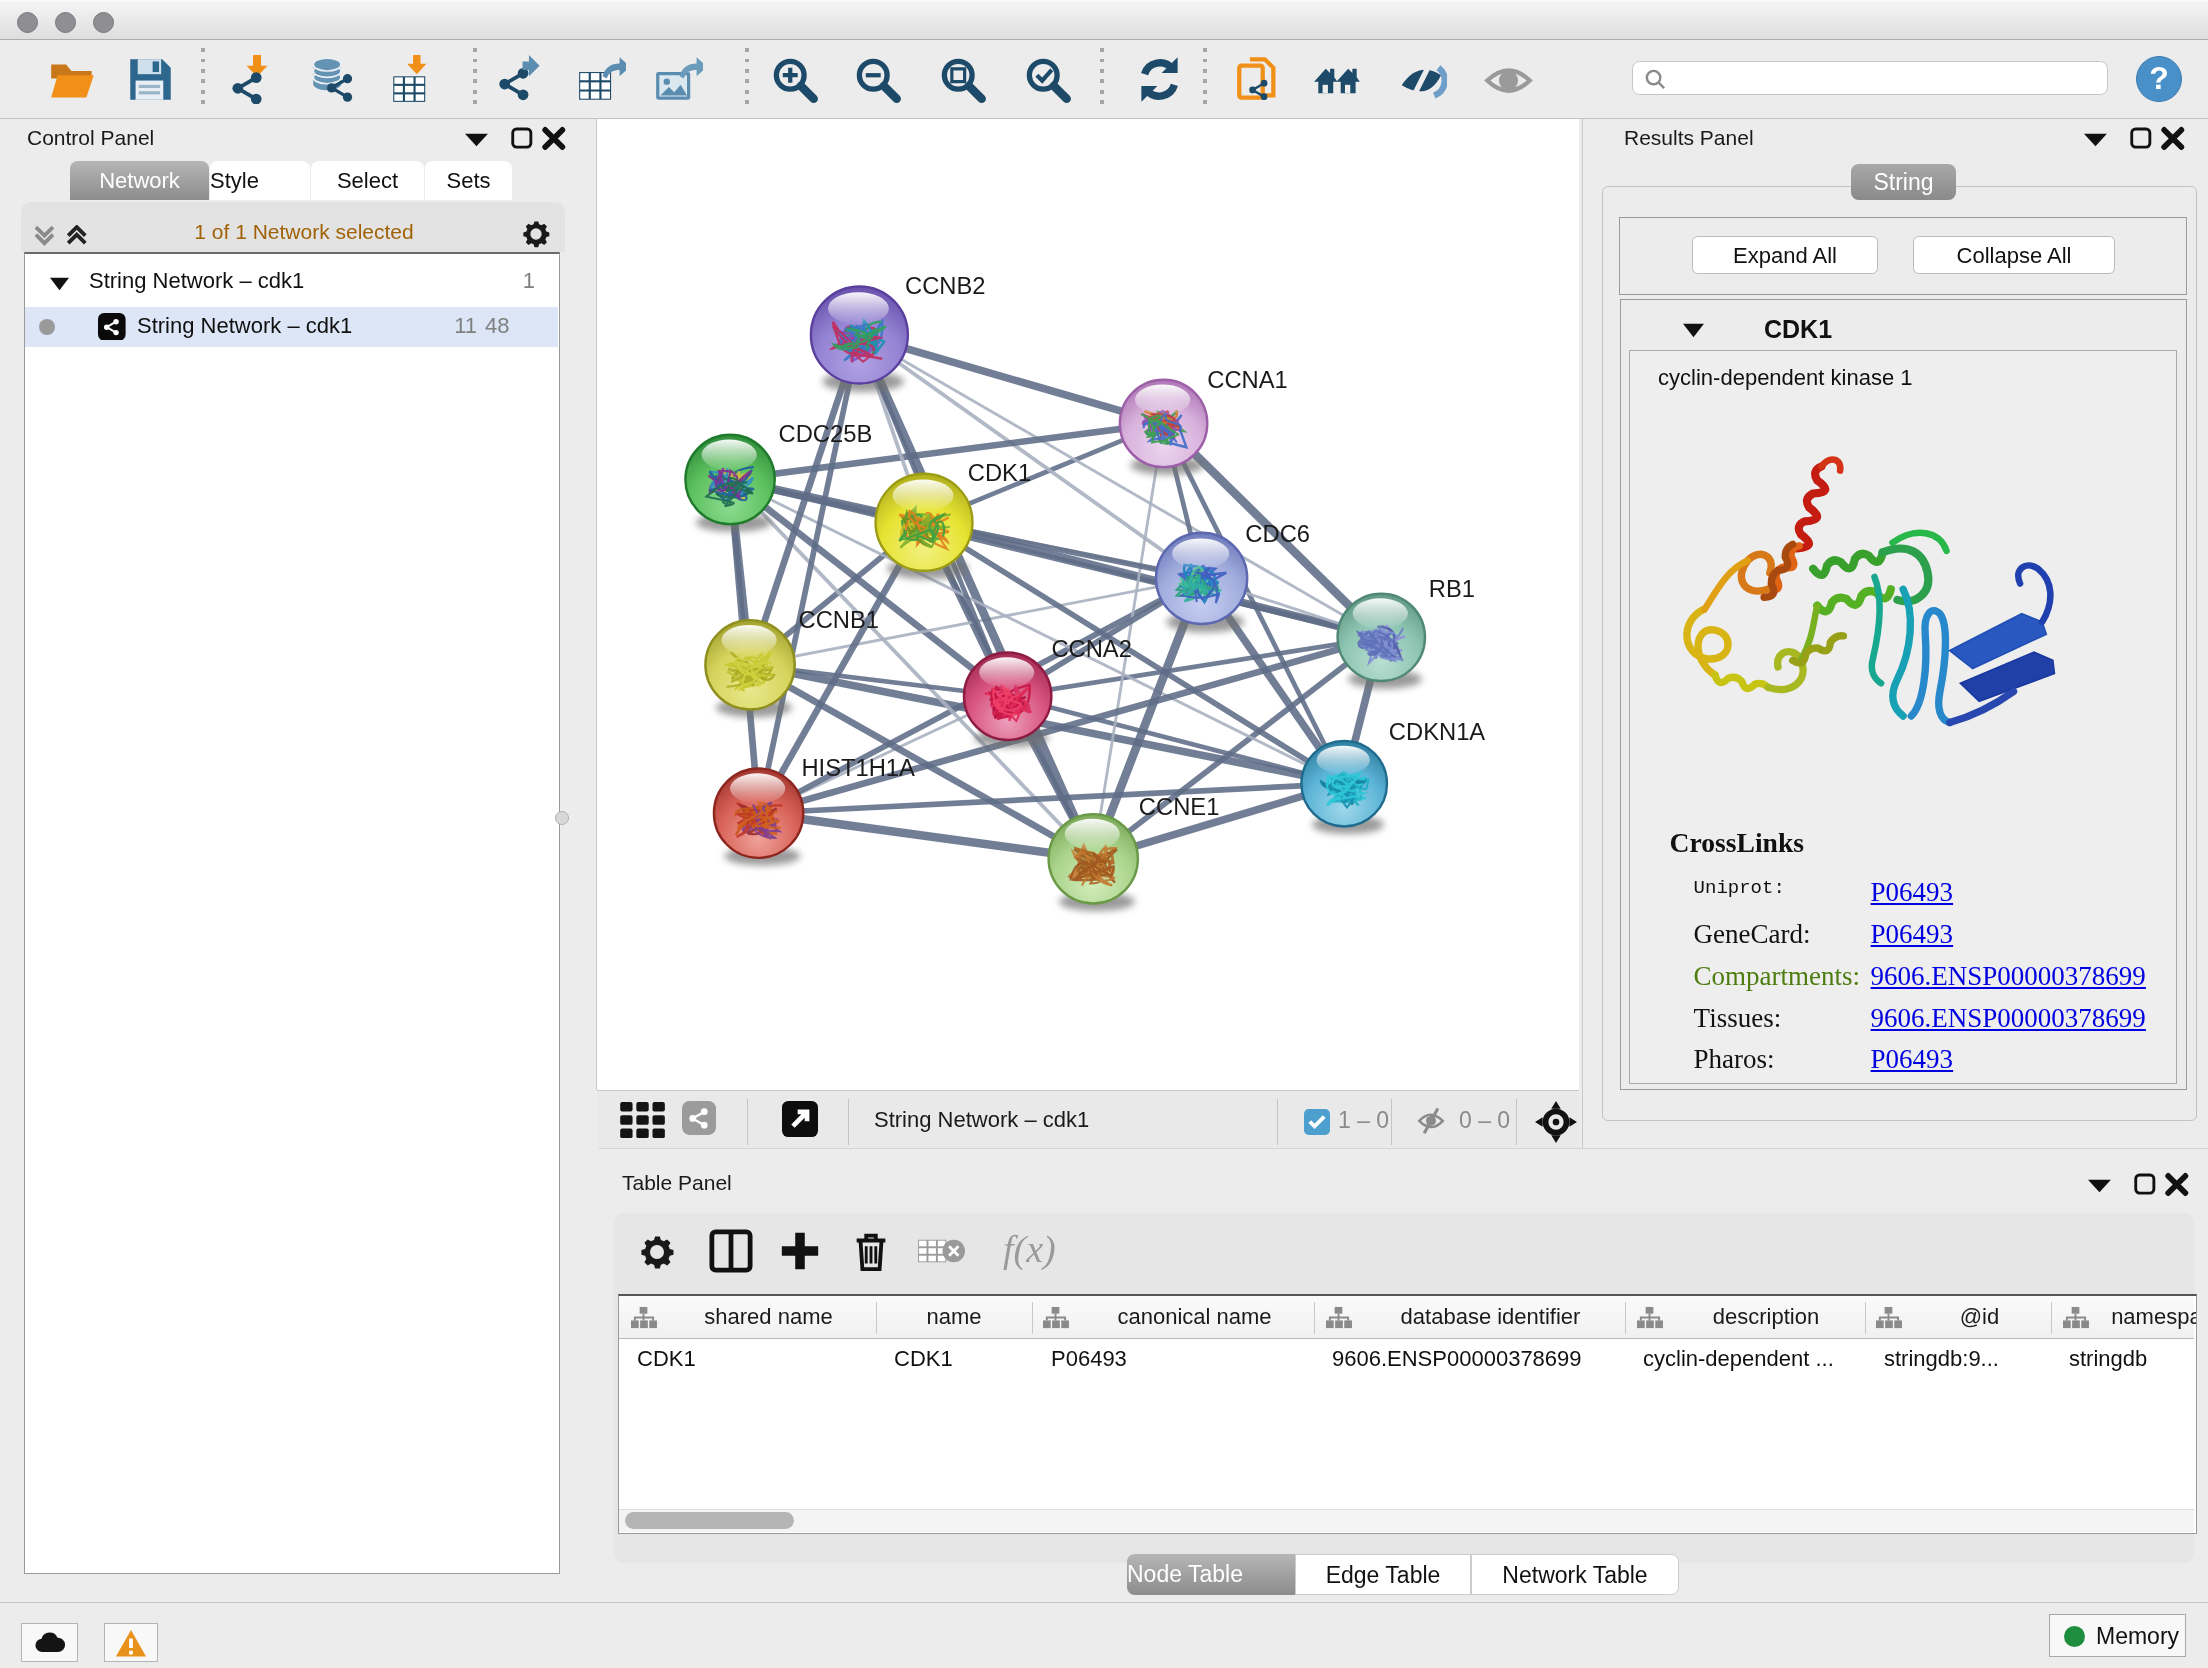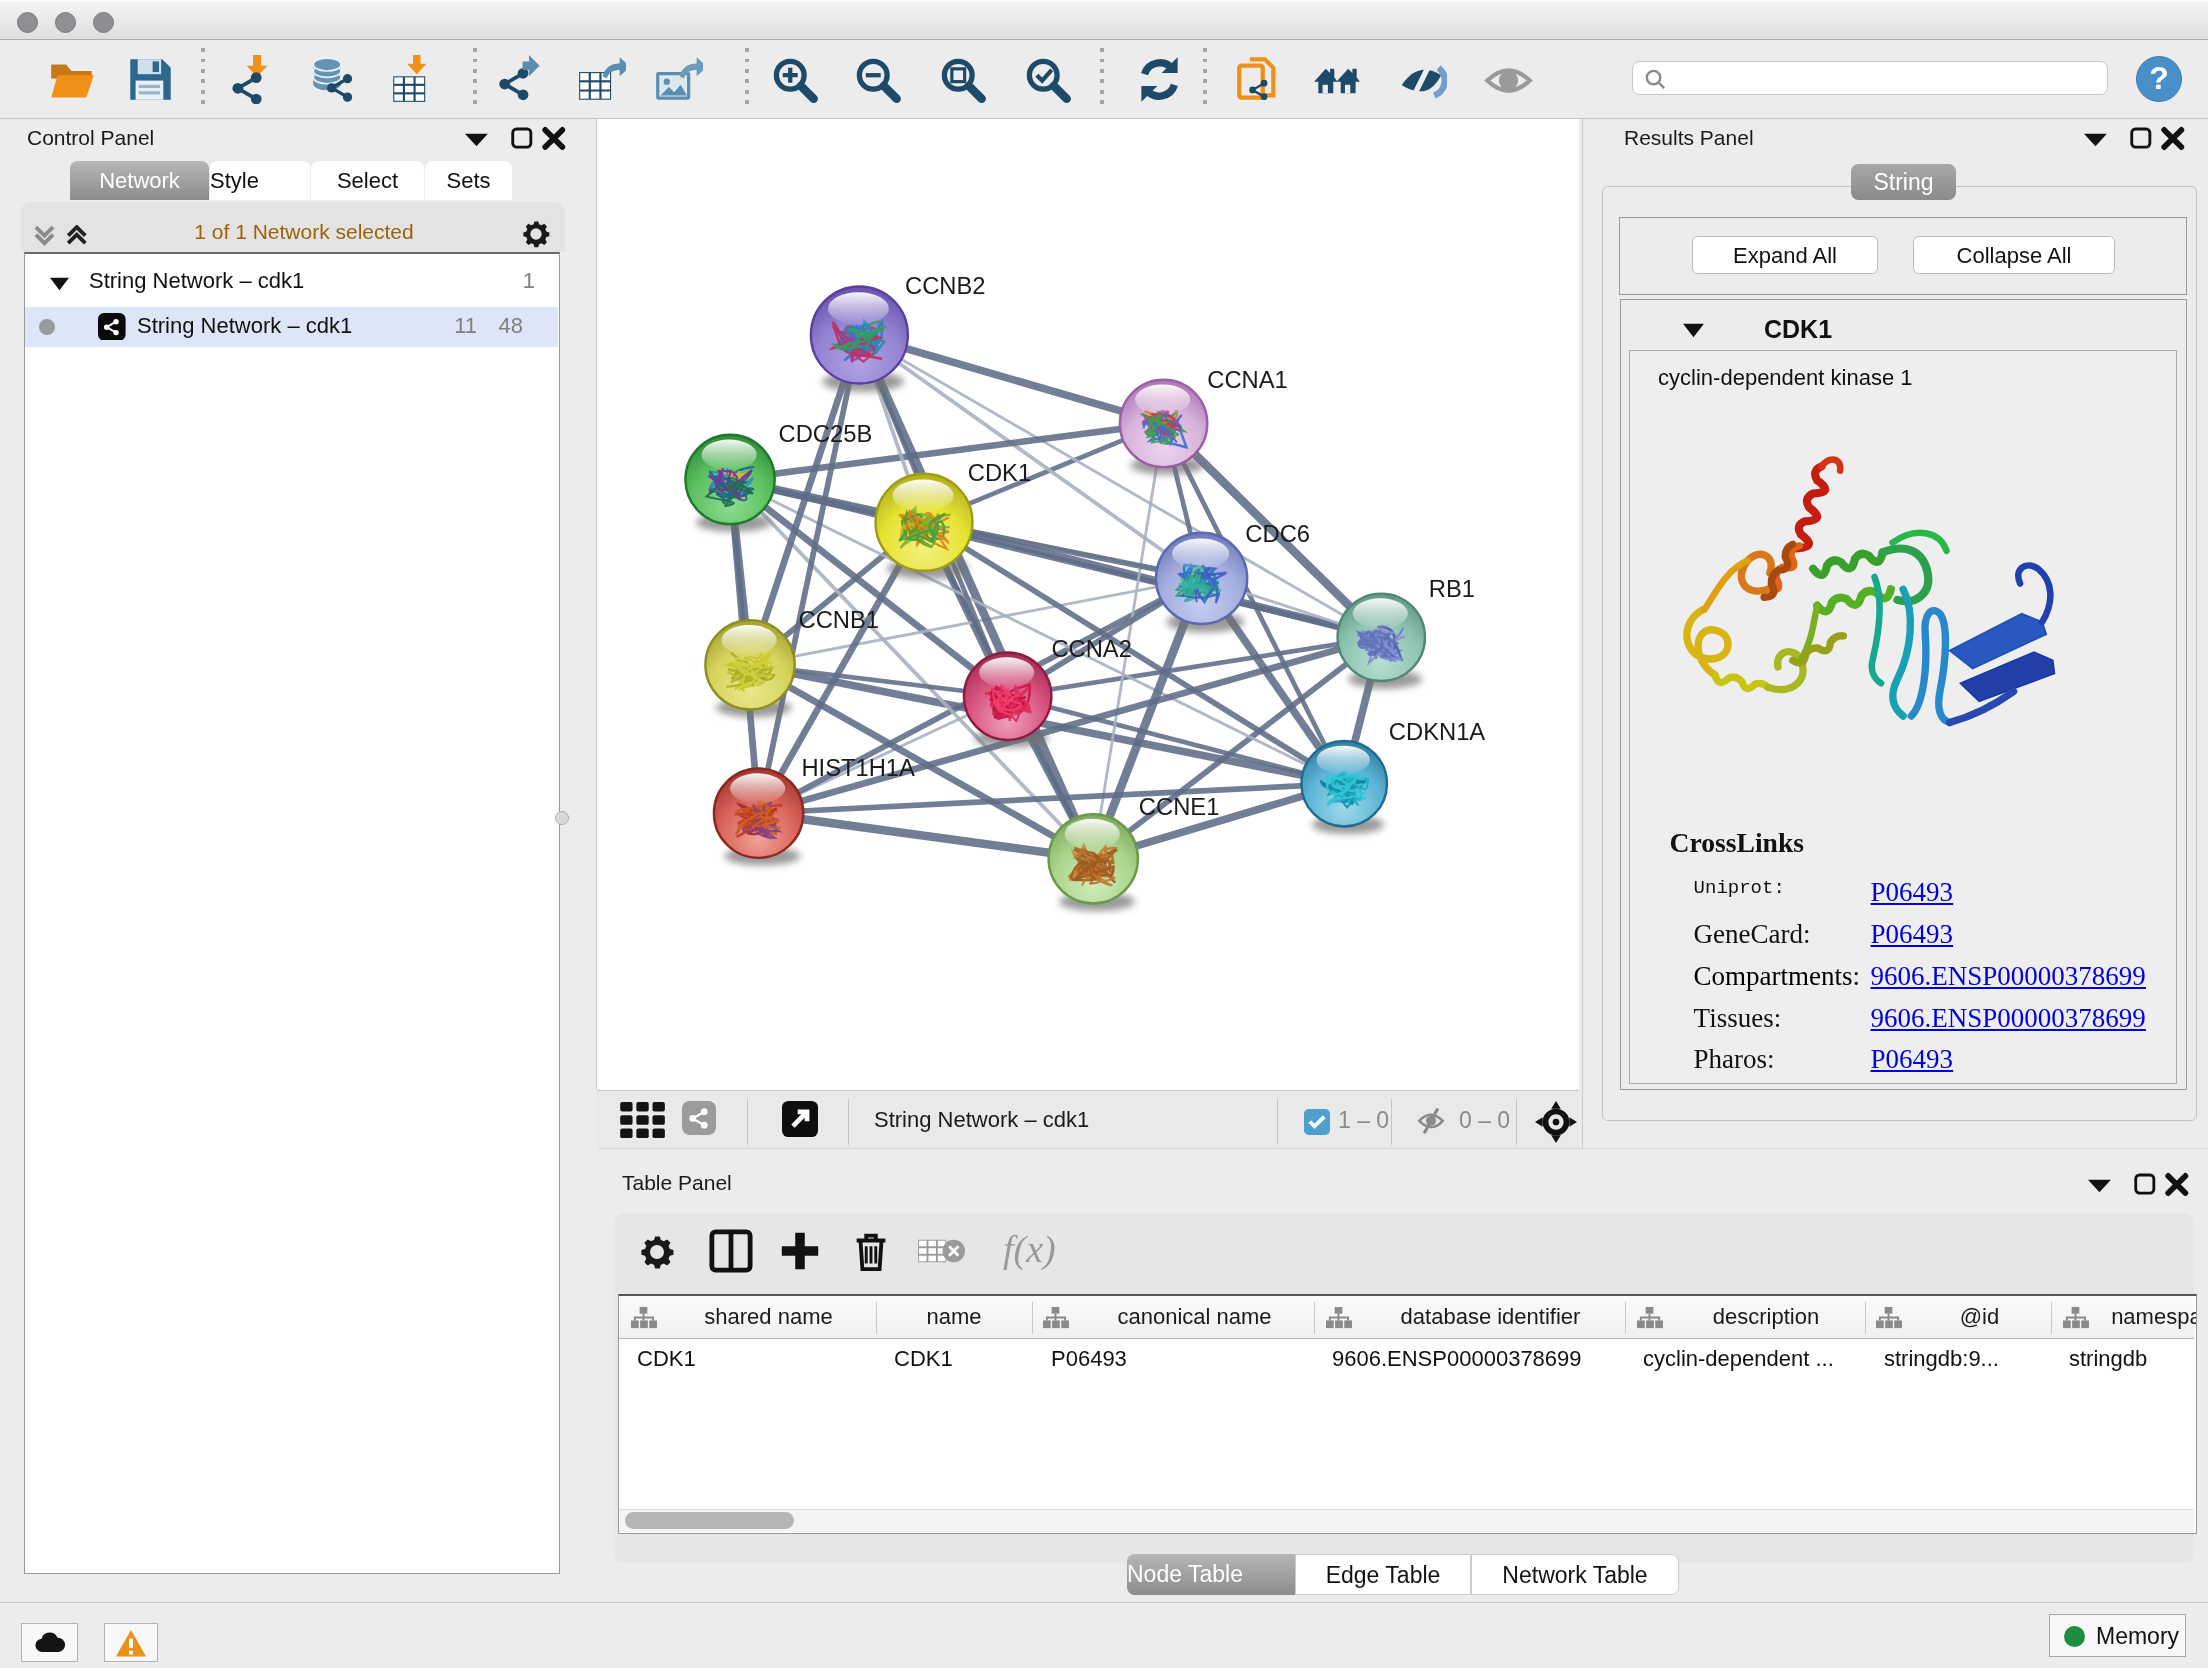--- a/index.html
+++ b/index.html
@@ -202,21 +202,21 @@
           <g fill="#fff">
             <circle cx="34" cy="10" r="7"></circle>
             <circle cx="10" cy="24" r="7"></circle>
             <circle cx="34" cy="38" r="7"></circle>
             <path d="M10 24 L34 10 M10 24 L34 38" stroke="#fff" stroke-width="5" fill="none"></path>
           </g>
         </g>
       </svg>
       <div class="abs" style="left:112px;top:5.7px;font-size:22px;color:#111">String Network – cdk1</div>
       <div class="abs" style="left:418px;top:5.7px;width:34px;text-align:right;font-size:22px;color:#808080">11</div>
-      <div class="abs" style="left:460px;top:5.7px;width:38px;text-align:right;font-size:22px;color:#808080">48</div>
+      <div class="abs" style="left:460px;top:5.7px;width:38px;text-align:left;font-size:22px;color:#808080">48</div>
     </div>
   </div>
 <div class="abs" style="left:596px;top:119px;width:983px;height:971px;background:#fff;border-left:1px solid #c6c6c6"><svg width="982" height="971" viewBox="0 0 1033 1021" style="">
       <line x1="344" y1="424" x2="432" y2="607" stroke="#5f6c86" stroke-width="7" stroke-opacity="0.88"></line>
       <line x1="140" y1="379" x2="432" y2="607" stroke="#5f6c86" stroke-width="7" stroke-opacity="0.88"></line>
       <line x1="432" y1="607" x2="786" y2="699" stroke="#5f6c86" stroke-width="5" stroke-opacity="0.88"></line>
       <line x1="596" y1="320" x2="344" y2="424" stroke="#5f6c86" stroke-width="5" stroke-opacity="0.88"></line>
       <line x1="596" y1="320" x2="786" y2="699" stroke="#5f6c86" stroke-width="5" stroke-opacity="0.88"></line>
       <line x1="140" y1="379" x2="636" y2="483" stroke="#a8b0c0" stroke-width="3" stroke-opacity="0.9"></line>
       <line x1="432" y1="607" x2="170" y2="730" stroke="#a8b0c0" stroke-width="3" stroke-opacity="0.9"></line>
@@ -595,21 +595,21 @@
             <path d="M150 262Q164 271 166 254Q171 246 181 247Q195 256 196 240Q202 231 212 232" fill="none" stroke="#98a018" stroke-width="9" stroke-linecap="round"></path>
             <path d="M250 160 C 262 190, 255 230, 248 260 C 244 275, 250 285, 258 290" fill="none" stroke="#18a890" stroke-width="8" stroke-linecap="round"></path>
             <path d="M272 118 C 300 98, 330 104, 338 128" fill="none" stroke="#28b84a" stroke-width="8" stroke-linecap="round"></path>
           </g>
         </svg></div>
       <div class="abs" style="left:40px;top:476px;font-family:'Liberation Serif',serif;font-size:27.6px;font-weight:bold;color:#111">CrossLinks</div>
       <div class="abs" style="left:64px;top:526px;font-family:Liberation Mono, monospace;font-size:19px;color:#111">Uniprot:</div>
       <div class="abs" style="left:241px;top:526px;font-family:'Liberation Serif',serif;font-size:27px;color:#0000e0;text-decoration:underline">P06493</div>
       <div class="abs" style="left:64px;top:568px;font-family:'Liberation Serif',serif;font-size:27px;color:#111">GeneCard:</div>
       <div class="abs" style="left:241px;top:568px;font-family:'Liberation Serif',serif;font-size:27px;color:#0000e0;text-decoration:underline">P06493</div>
-      <div class="abs" style="left:64px;top:610px;font-family:'Liberation Serif',serif;font-size:27px;color:#000000">Compartments:</div>
+      <div class="abs" style="left:64px;top:610px;font-family:'Liberation Serif',serif;font-size:27px;color:#4d7c0f">Compartments:</div>
       <div class="abs" style="left:241px;top:610px;font-family:'Liberation Serif',serif;font-size:27px;color:#0000e0;text-decoration:underline">9606.ENSP00000378699</div>
       <div class="abs" style="left:64px;top:652px;font-family:'Liberation Serif',serif;font-size:27px;color:#111">Tissues:</div>
       <div class="abs" style="left:241px;top:652px;font-family:'Liberation Serif',serif;font-size:27px;color:#0000e0;text-decoration:underline">9606.ENSP00000378699</div>
       <div class="abs" style="left:64px;top:693px;font-family:'Liberation Serif',serif;font-size:27px;color:#111">Pharos:</div>
       <div class="abs" style="left:241px;top:693px;font-family:'Liberation Serif',serif;font-size:27px;color:#0000e0;text-decoration:underline">P06493</div>
     </div>
   </div>
 <div class="abs" style="left:599px;top:1148px;width:1609px;height:462px;background:#ececec;border-top:1.9px solid #d6d6d6"></div>
 <div class="abs" style="left:622px;top:1171px;font-size:21px;color:#1a1a1a">Table Panel</div>
 <svg style="position:absolute;left:2088px;top:1172px" width="105" height="25" viewBox="0 0 110 26">

